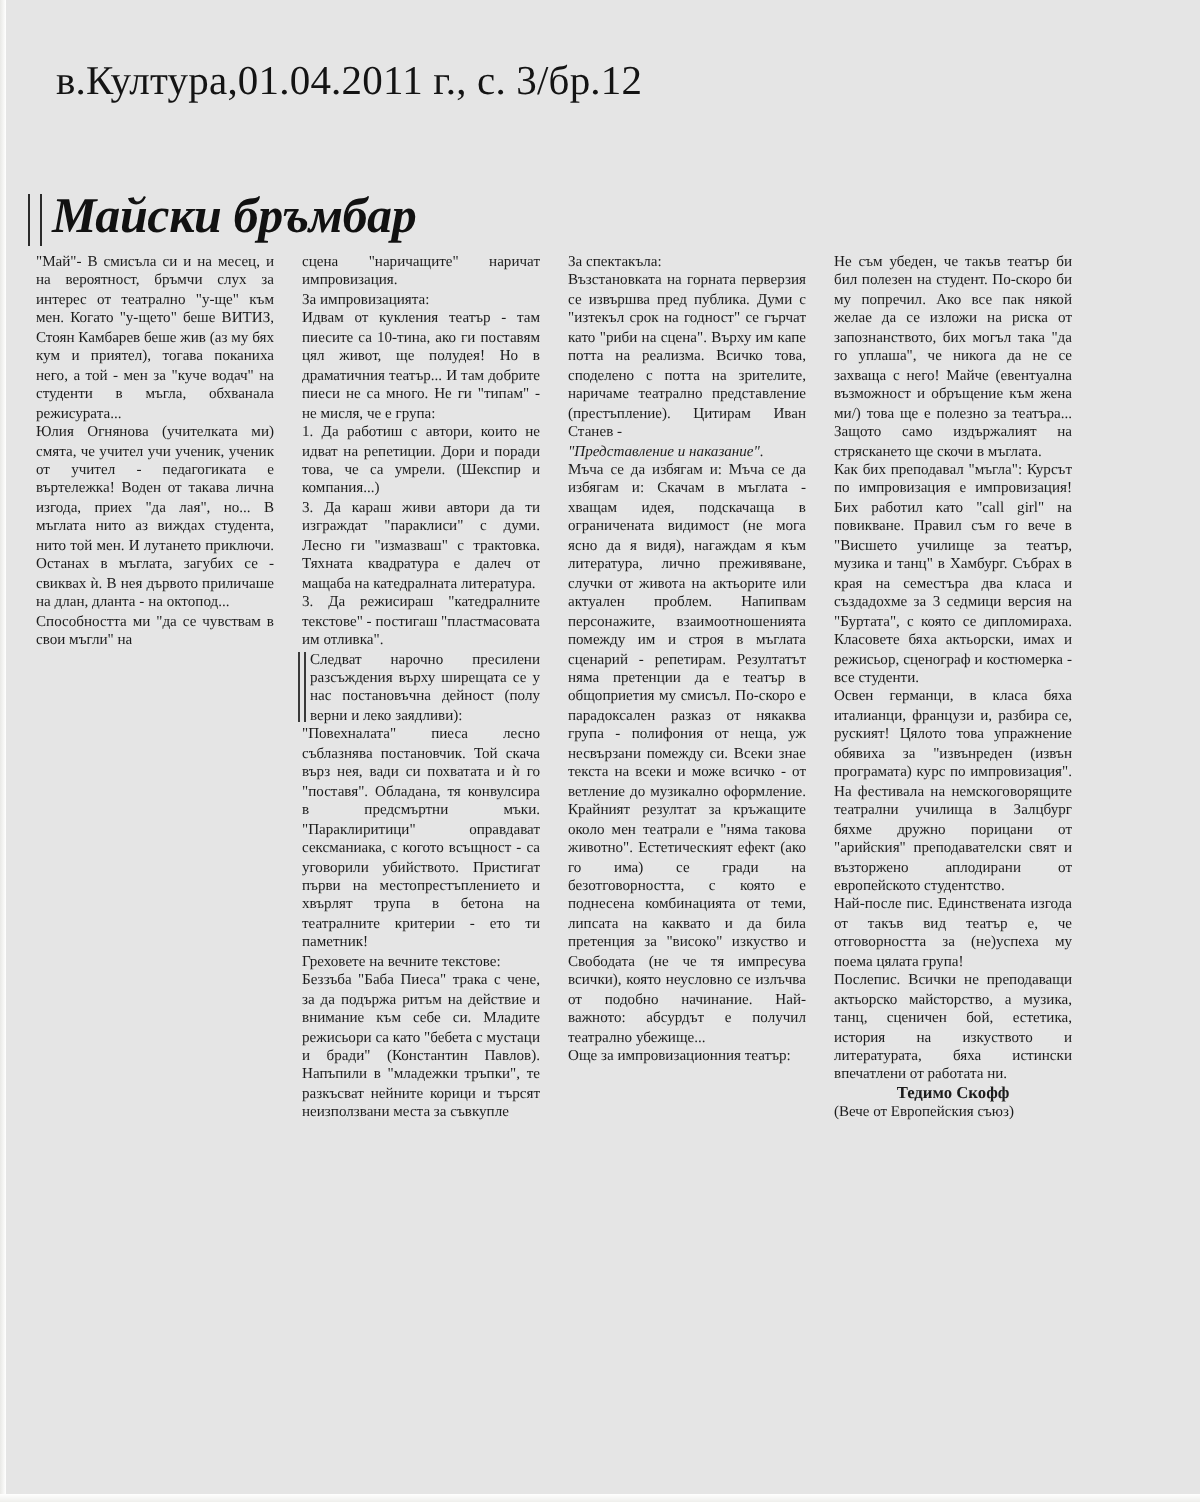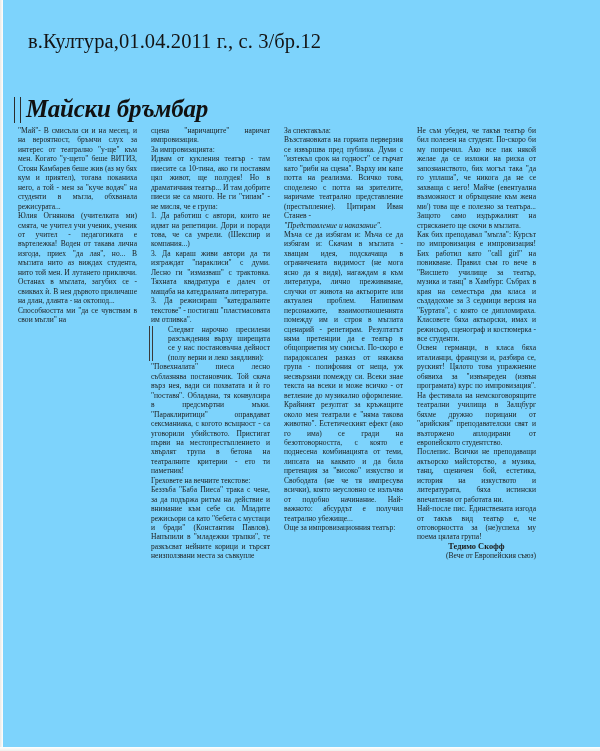--- a/index.html
+++ b/index.html
@@ -12,21 +12,21 @@
     height: 751px;
     overflow: hidden;
     font-family: "Liberation Serif", "DejaVu Serif", serif;
     color: #1a1a1a;
     position: relative;
   }
   .page {
     width: 600px;
     height: 751px;
     position: relative;
-    background: #7dd3fc;
+    background: #e5e5e5;
   }
   
   .source-line {
     position: absolute;
     top: 30px;
     left: 28px;
     font-size: 20.5px;
     letter-spacing: 0.1px;
     color: #141414;
     font-family: "Liberation Serif", "DejaVu Serif", serif;
@@ -86,41 +86,40 @@
   }
   .bold {
     font-weight: normal;
   }
   .ital {
     font-style: italic;
   }
   
   .rule-box {
     position: relative;
-    padding-left: 17px;
+    padding-left: 4px;
     margin-left: -4px;
   }
   .rule-box::before {
     content: "";
     position: absolute;
     left: -2px;
     top: 1px;
     bottom: 1px;
     width: 2px;
     border-left: 1px solid #3a3a3a;
     border-right: 1px solid #3a3a3a;
   }
   .signature {
     text-align: center;
     font-weight: bold;
     margin-top: 5px;
     font-size: 8.4px;
   }
   .sig-sub {
-    text-align: right;
     font-size: 7.5px;
     margin-top: 2px;
   }
   .scan-edge-left {
     position: absolute;
     left: 0;
     top: 0;
     width: 3px;
     height: 751px;
     background: linear-gradient(to right, #e9e9e6, #ffffff);
@@ -174,22 +173,22 @@
       <p>Възстановката на горната перверзия се извършва пред публика. Думи с "изтекъл срок на годност" се гърчат като "риби на сцена". Върху им капе потта на реализма. Всичко това, споделено с потта на зрителите, наричаме театрално представление (престъпление). Цитирам Иван Станев - </p>
       <p class="bold ital">"Представление и наказание".</p>
       <p><span class="bold">Мъча се да избягам и: </span><span>Мъча се да избягам и: Скачам в мъглата - хващам идея, подскачаща в ограничената видимост (не мога ясно да я видя), нагаждам я към литература, лично преживяване, случки от живота на актьорите или актуален проблем. Напипвам персонажите, взаимоотношенията помежду им и строя в мъглата сценарий - репетирам. Резултатът няма претенции да е театър в общоприетия му смисъл. По-скоро е парадоксален разказ от някаква група - полифония от неща, уж несвързани помежду си. Всеки знае текста на всеки и може всичко - от ветление до музикално оформление. Крайният резултат за кръжащите около мен театрали е "няма такова животно". Естетическият ефект (ако го има) се гради на безотговорността, с която е поднесена комбинацията от теми, липсата на каквато и да била претенция за "високо" изкуство и Свободата (не че тя импресува всички), която неусловно се излъчва от подобно начинание. Най-важното: абсурдът е получил театрално убежище...</span></p>
       <p class="bold">Още за импровизационния театър:</p>
     </div>
 
     <div class="col">
       <p>Не съм убеден, че такъв театър би бил полезен на студент. По-скоро би му попречил. Ако все пак някой желае да се изложи на риска от запознанството, бих могъл така "да го уплаша", че никога да не се захваща с него! Майче (евентуална възможност и обръщение към жена ми/) това ще е полезно за театъра... Защото само издържалият на стряскането ще скочи в мъглата.</p>
       <p><span class="bold">Как бих преподавал "мъгла":</span> <span>Курсът по импровизация е импровизация! Бих работил като "call girl" на повикване. Правил съм го вече в "Висшето училище за театър, музика и танц" в Хамбург. Събрах в края на семестъра два класа и създадохме за 3 седмици версия на "Буртата", с която се дипломираха. Класовете бяха актьорски, имах и режисьор, сценограф и костюмерка - все студенти.</span></p>
       <p>Освен германци, в класа бяха италианци, французи и, разбира се, руският! Цялото това упражнение обявиха за "извънреден (извън програмата) курс по импровизация". На фестивала на немскоговорящите театрални училища в Залцбург бяхме дружно порицани от "арийския" преподавателски свят и възторжено аплодирани от европейското студентство.</p>
+      <p><span class="bold">Най-после пис.</span> <span>Единствената изгода от такъв вид театър е, че отговорността за (не)успеха му поема цялата група!</span></p>
       <p><span class="bold">Послепис.</span> <span>Всички не преподаващи актьорско майсторство, а музика, танц, сценичен бой, естетика, история на изкуството и литературата, бяха истински впечатлени от работата ни.</span></p>
-      <p><span class="bold">Най-после пис.</span> <span>Единствената изгода от такъв вид театър е, че отговорността за (не)успеха му поема цялата група!</span></p>
       <p class="signature">Тедимо Скофф</p>
       <p class="sig-sub">(Вече от Европейския съюз)</p>
     </div>
 
   </div>
 
   <div class="scan-edge-bottom"></div>
 </div>
 
 </body></html>

